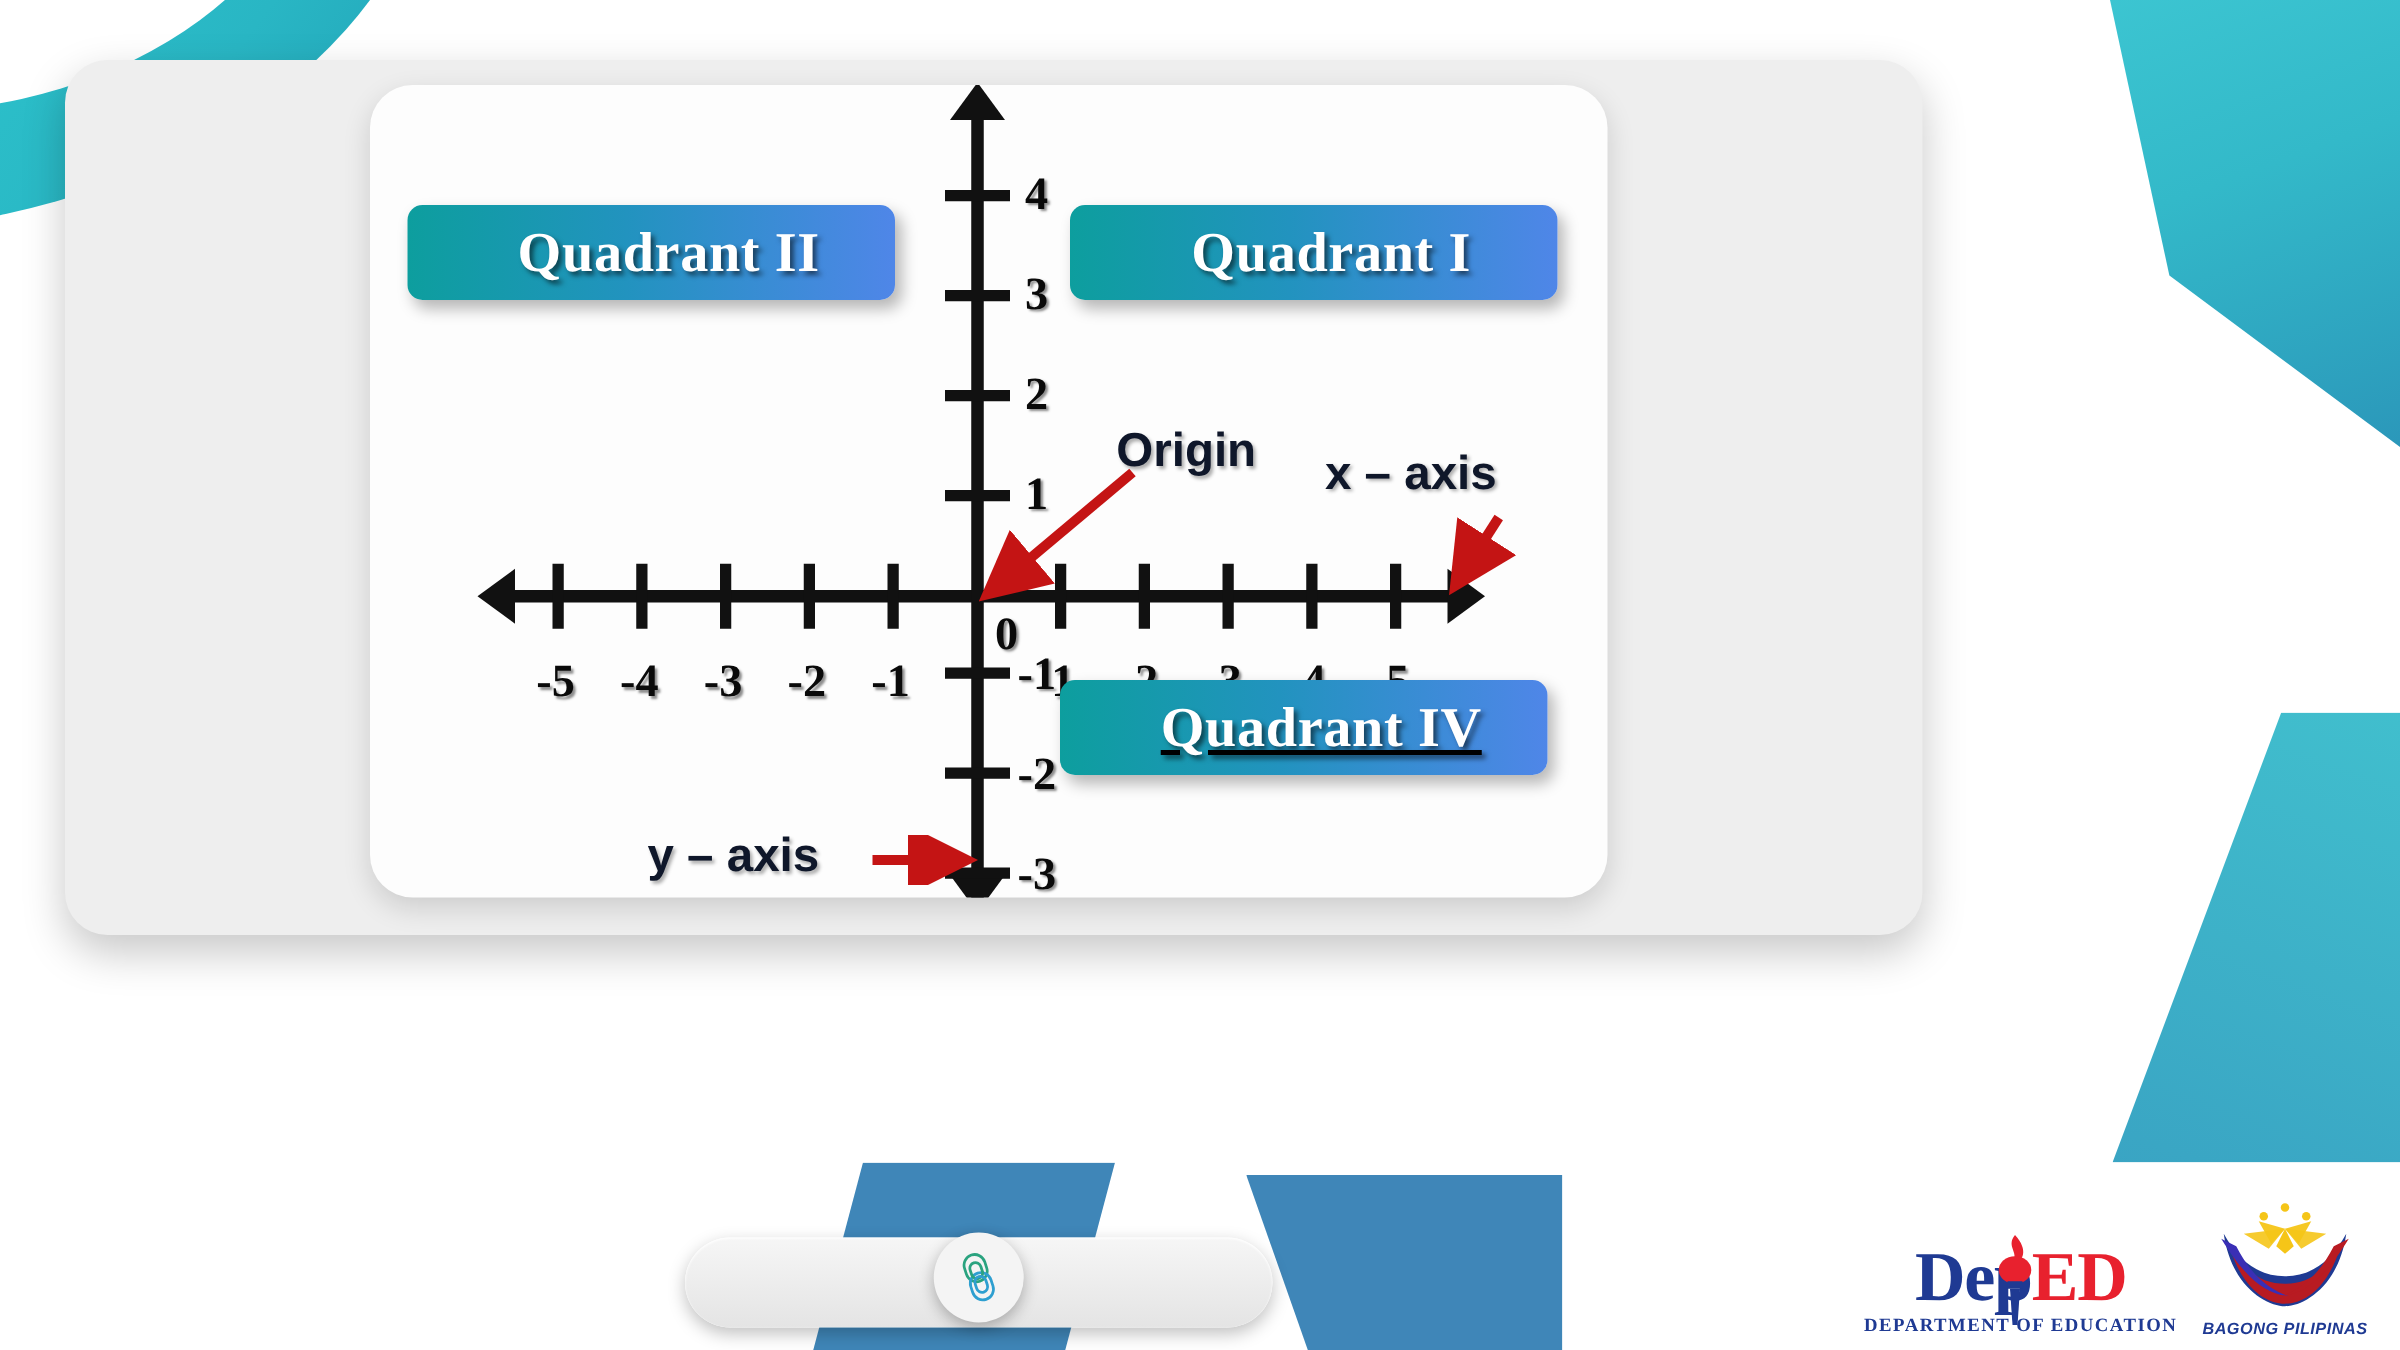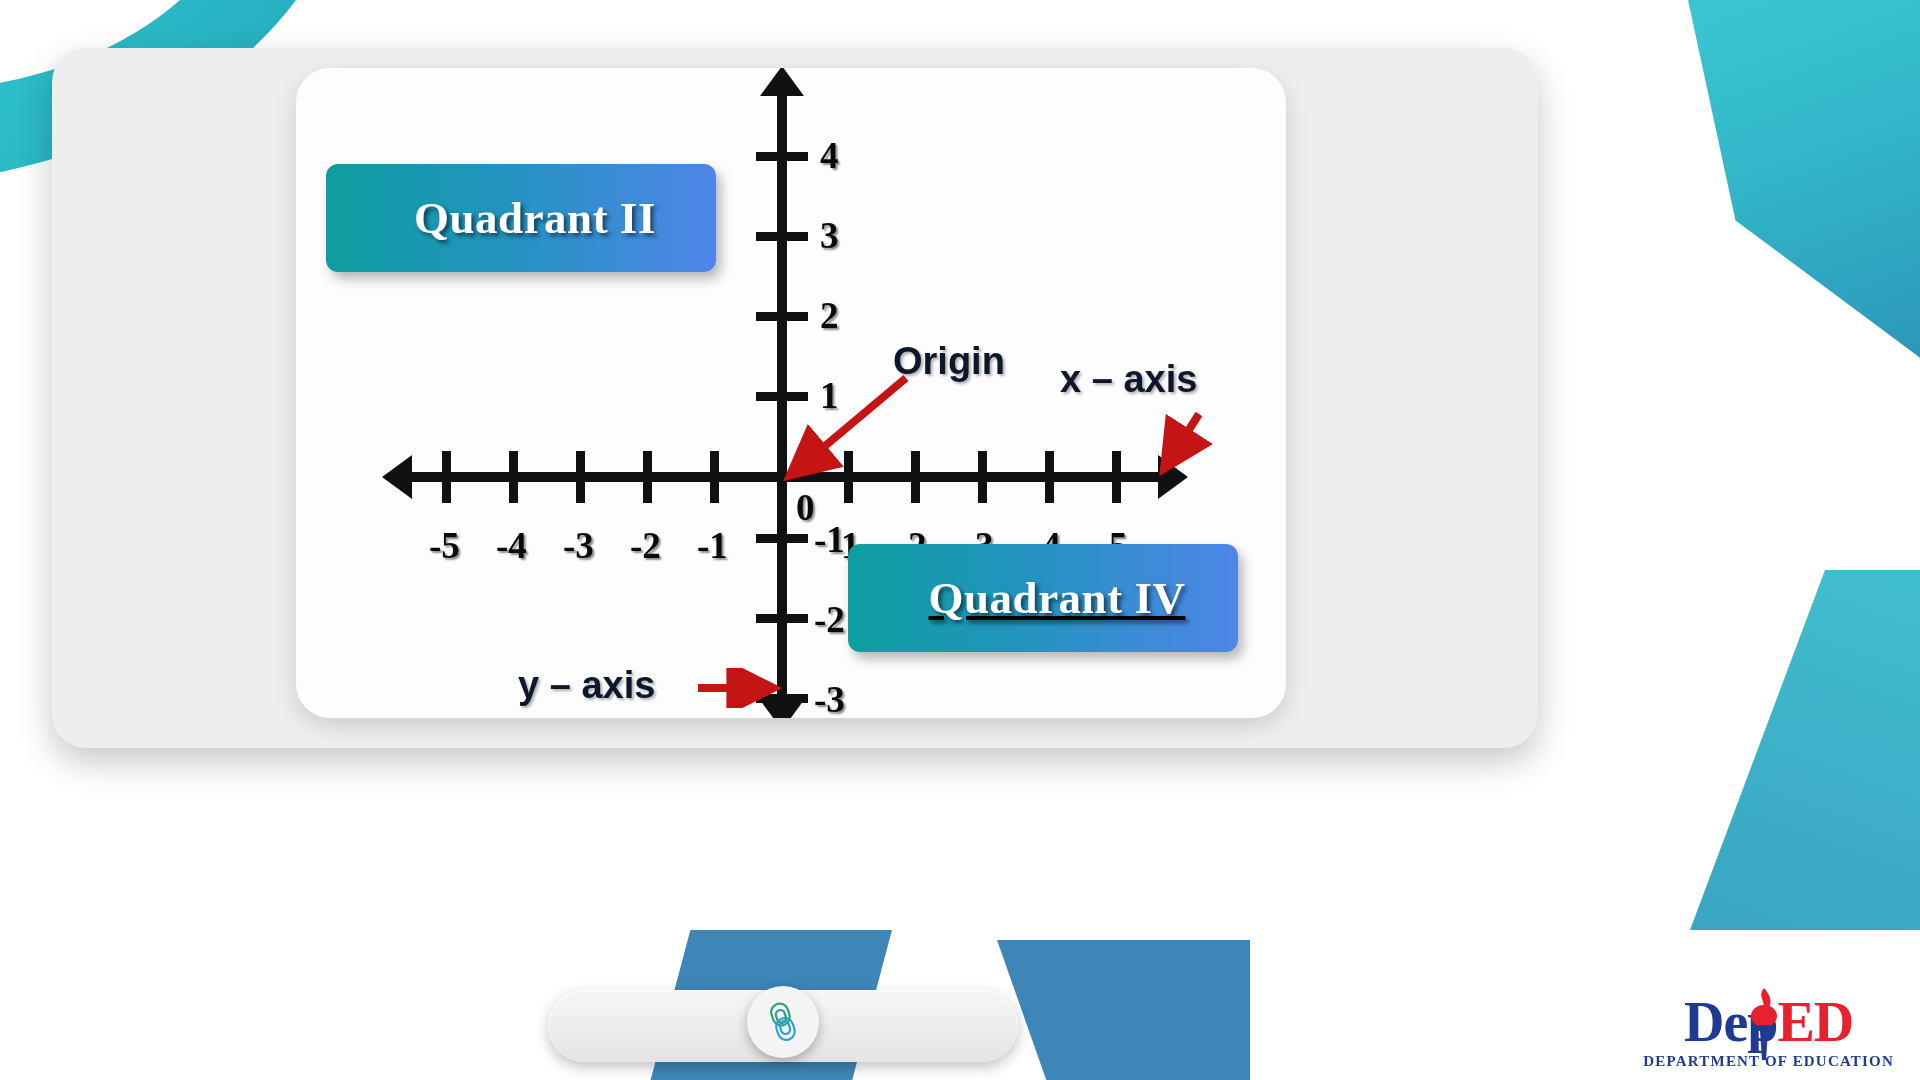--- a/index.html
+++ b/index.html
@@ -114,21 +114,21 @@
   .num {
     position:absolute;
     font-family:"Liberation Serif", serif;
     font-weight:bold; font-size:37px; color:#0a0a0a;
     text-shadow:2px 2px 2px rgba(0,0,0,.45);
   }
 
   
   .qbox {
     position:absolute;
-    height:108px;
+    height:76px;
     border-radius:12px;
     background:linear-gradient(90deg,#0d9e9e 0%,#2293bf 45%,#4f86e8 100%);
     box-shadow:5px 7px 12px rgba(0,0,0,.28);
     display:flex; align-items:center; justify-content:center;padding-left:28px;
   }
   .qbox span {
     font-family:"Liberation Serif", serif;
     font-weight:bold; font-size:45px; color:#ffffff;
     text-shadow:3px 3px 4px rgba(0,0,0,.55);
     letter-spacing:.5px;
@@ -252,20 +252,23 @@
     <div class="num" style="left:401px; top:456px;">-1</div>
 
     <div class="num" style="left:545px; top:456px;">1</div>
     <div class="num" style="left:612px; top:456px;">2</div>
     <div class="num" style="left:679px; top:456px;">3</div>
     <div class="num" style="left:746px; top:456px;">4</div>
     <div class="num" style="left:813px; top:456px;">5</div>
 
     <div class="qbox q2">
       <span>Quadrant II</span>
+    </div>
+    <div class="qbox q1">
+      <span>Quadrant I</span>
     </div>
     <div class="qbox q4">
       <span>Quadrant IV</span>
     </div>
 
     <div class="annot annot-origin">Origin</div>
     <svg class="red-arrow" style="left:470px; top:300px;" width="150" height="125" viewBox="0 0 150 125">
       <defs>
         <marker id="ahead" markerWidth="7" markerHeight="7" refX="5.2" refY="3.5" orient="auto">
           <path d="M0,0 L7,3.5 L0,7 Z" fill="#c41414"></path>
@@ -317,14 +320,33 @@
     </div>
     <div class="deped-sub">DEPARTMENT  OF  EDUCATION</div>
     <svg style="position:absolute; left:98px; top:-8px;" width="46" height="78" viewBox="0 0 46 78">
       <path d="M23 2 C15 12 28 16 20 26 C30 24 34 14 23 2 Z" fill="#e8212e"></path>
       <ellipse cx="23" cy="30" rx="13" ry="11" fill="#e8212e"></ellipse>
       <rect x="17" y="39" width="12" height="6" fill="#1f3a93"></rect>
       <path d="M19 45 L27 45 L25 74 L21 74 Z" fill="#1f3a93"></path>
     </svg>
   </div>
 
+  <div class="bp-wrap">
+    <svg width="118" height="92" viewBox="0 0 118 92">
+      <circle cx="42" cy="16" r="3.4" fill="#f5c518"></circle>
+      <circle cx="59" cy="9" r="3.4" fill="#f5c518"></circle>
+      <circle cx="76" cy="16" r="3.4" fill="#f5c518"></circle>
+      <g fill="#f5c518">
+        <path d="M59 26 L66 40 L59 46 L52 40 Z"></path>
+        <path d="M59 26 L80 20 L70 38 Z" opacity=".95"></path>
+        <path d="M59 26 L38 20 L48 38 Z" opacity=".95"></path>
+        <path d="M59 26 L92 30 L72 42 Z" opacity=".9"></path>
+        <path d="M59 26 L26 30 L46 42 Z" opacity=".9"></path>
+      </g>
+      <path d="M10 30 C16 72 44 88 59 88 C74 88 102 72 108 30 C96 52 80 64 59 64 C38 64 22 52 10 30 Z" fill="#1f3a93"></path>
+      <path d="M14 38 C24 74 44 86 59 86 C74 86 94 74 104 38 C92 60 78 70 59 70 C40 70 26 60 14 38 Z" fill="#b81b22"></path>
+      <path d="M8 34 C30 70 46 78 62 80 C44 74 30 60 20 40 Z" fill="#3a2fb5"></path>
+      <path d="M110 34 C88 70 72 78 56 80 C74 74 88 60 98 40 Z" fill="#b81b22"></path>
+    </svg>
+    <div class="bp-sub">BAGONG PILIPINAS</div>
+  </div>
 
 </div>
 
 </body></html>

